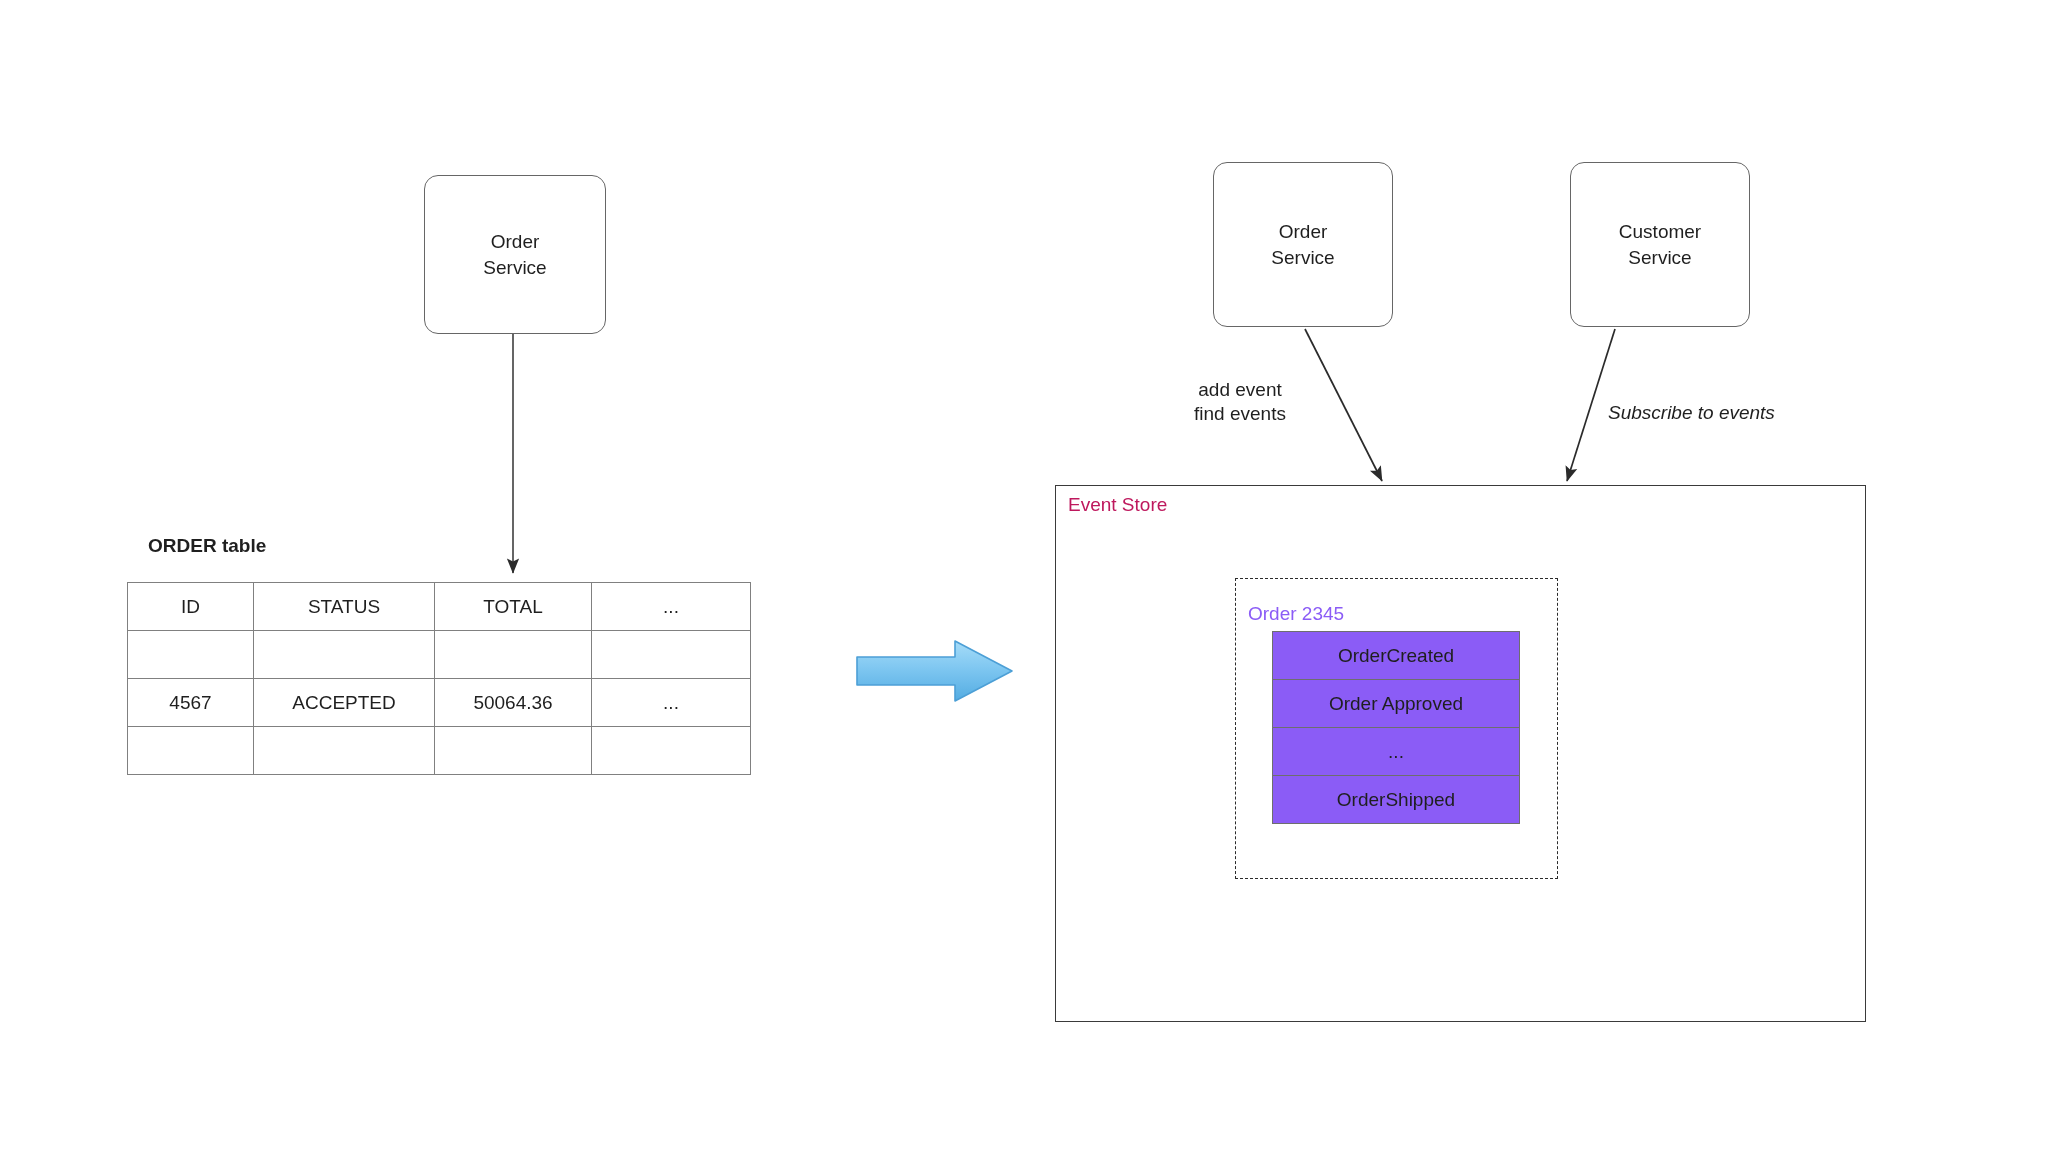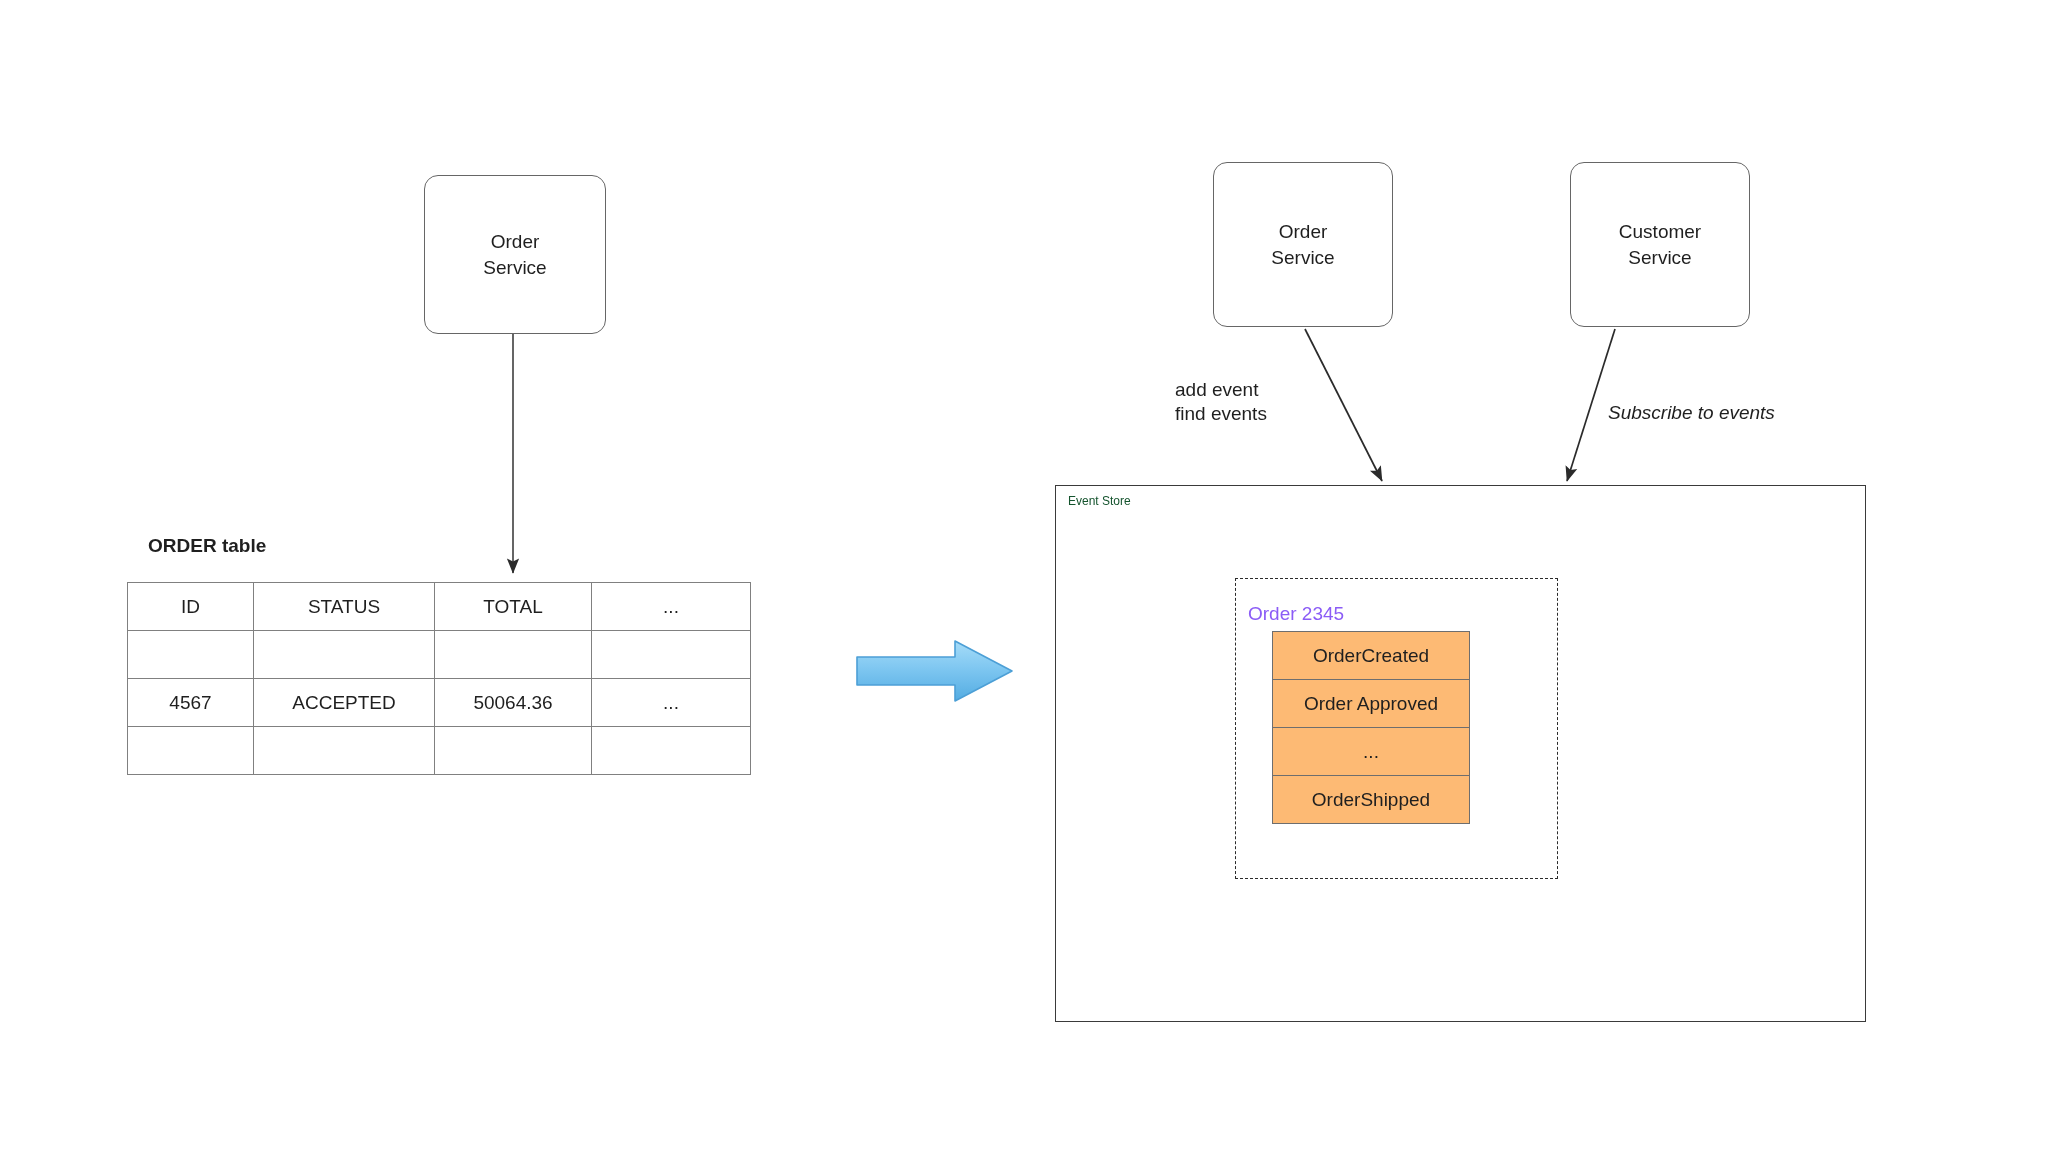--- a/index.html
+++ b/index.html
@@ -106,22 +106,22 @@
     width: 811px;
     height: 537px;
     box-sizing: border-box;
     border: 1.6px solid #3a3a3a;
     background: #ffffff;
   }
   #event-store-title {
     position: absolute;
     left: 1068px;
     top: 494px;
-    font-size: 12px;
-    color: #14532d;
+    font-size: 19px;
+    color: #be185d;
     white-space: nowrap;
     text-align: center;
   }
   #order-stream-box {
     position: absolute;
     left: 1235px;
     top: 578px;
     width: 323px;
     height: 301px;
     box-sizing: border-box;
@@ -134,24 +134,24 @@
     top: 587px;
     font-size: 19px;
     color: #8b5cf6;
     white-space: nowrap;
     margin-top: 16px;
   }
   #event-list {
     position: absolute;
     left: 1272px;
     top: 631px;
-    width: 198px;
+    width: 248px;
     border-collapse: collapse;
     table-layout: fixed;
-    background: #fdba74;
+    background: #8b5cf6;
   }
   #event-list td {
     border: 1.4px solid #6e6e6e;
     height: 47px;
     padding: 0;
     font-size: 19px;
     color: #1f1f1f;
     text-align: center;
     vertical-align: middle;
     white-space: nowrap;
@@ -162,20 +162,21 @@
     position: absolute;
     font-size: 19px;
     line-height: 1.27;
     color: #1f1f1f;
     white-space: pre-line;
   }
   #label-add-find {
     left: 1175px;
     top: 378px;
     width: 130px;
+    text-align: center;
   }
   #label-subscribe {
     left: 1608px;
     top: 401px;
     white-space: nowrap;
     font-style: italic;
   }
 </style>
 </head>
 <body>

